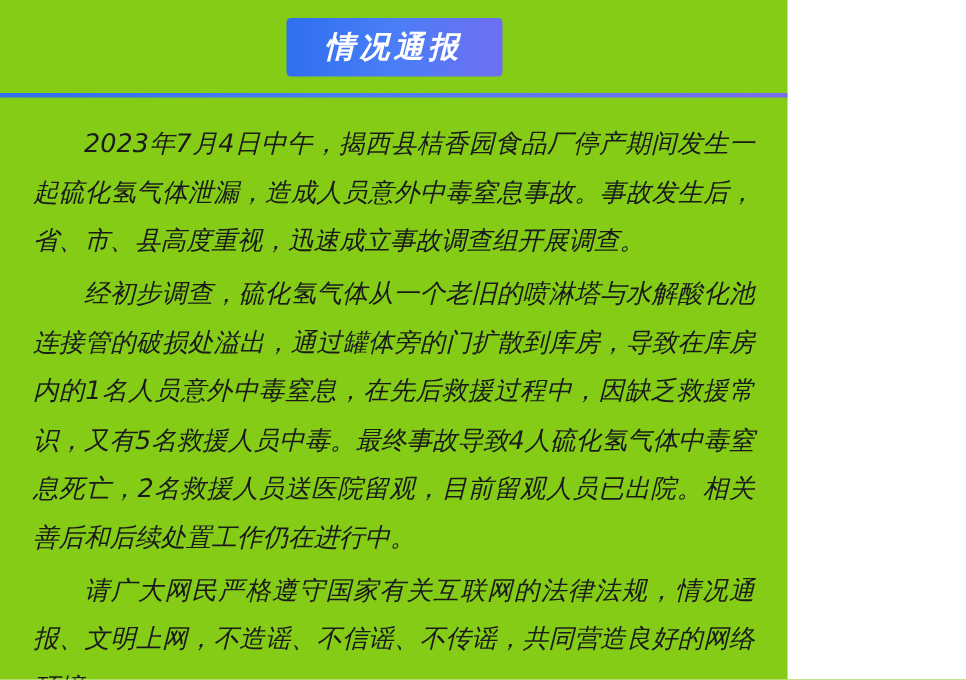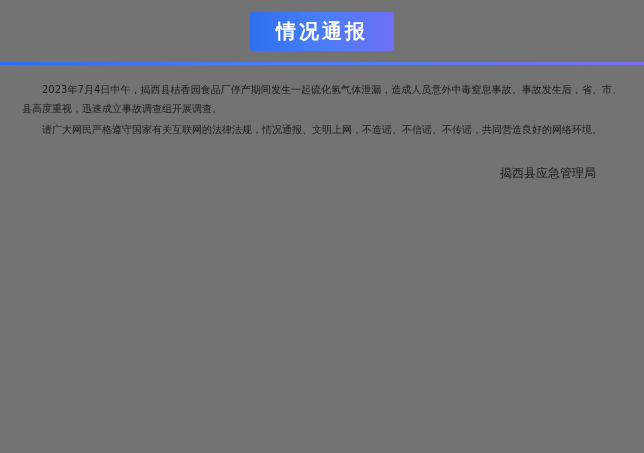--- a/index.html
+++ b/index.html
@@ -8,24 +8,25 @@
   }
   body {
     width: 644px;
     height: 453px;
     background: #ffffff;
     font-family: "Liberation Sans", sans-serif;
     overflow: hidden;
   }
   .page {
     position: relative;
-    width: 644px;
+    width: 525px;
     height: 453px;
-    background: #737373;
+    background: #84cc16;
     box-sizing: border-box;
+    font-style: italic;
   }
   .header-band {
     position: relative;
     width: 100%;
     height: 62px;
     display: flex;
     align-items: center;
     justify-content: center;
   }
   .title-pill {
@@ -45,21 +46,21 @@
     left: 0;
     right: 0;
     top: 62px;
     height: 3px;
     background: linear-gradient(90deg, #2f6ff0 0%, #4a7ef7 45%, #7b6cf0 100%);
   }
   .body-wrap {
     padding: 18px 22px 0 22px;
   }
   .para {
-    font-size: 10px;
+    font-size: 17px;
     line-height: 1.92;
     color: #1a1a1a;
     text-align: justify;
     text-justify: inter-ideograph;
     text-indent: 2em;
     margin: 0 0 2px 0;
     font-family: "DejaVu Sans", "Liberation Sans", sans-serif;
   }
   .signature {
     margin-top: 22px;
@@ -78,20 +79,21 @@
 
 <div class="page">
 
   <div class="header-band">
     <span class="title-pill">情况通报</span>
   </div>
   <div class="divider"></div>
 
   <div class="body-wrap">
     <p class="para">2023年7月4日中午，揭西县桔香园食品厂停产期间发生一起硫化氢气体泄漏，造成人员意外中毒窒息事故。事故发生后，省、市、县高度重视，迅速成立事故调查组开展调查。</p>
+    <p class="para">经初步调查，硫化氢气体从一个老旧的喷淋塔与水解酸化池连接管的破损处溢出，通过罐体旁的门扩散到库房，导致在库房内的1名人员意外中毒窒息，在先后救援过程中，因缺乏救援常识，又有5名救援人员中毒。最终事故导致4人硫化氢气体中毒窒息死亡，2名救援人员送医院留观，目前留观人员已出院。相关善后和后续处置工作仍在进行中。</p>
     <p class="para">请广大网民严格遵守国家有关互联网的法律法规，情况通报、文明上网，不造谣、不信谣、不传谣，共同营造良好的网络环境。</p>
 
     <div class="signature">
       <div class="sig-line">揭西县应急管理局</div>
     </div>
   </div>
 
 </div>
 
 </body></html>

